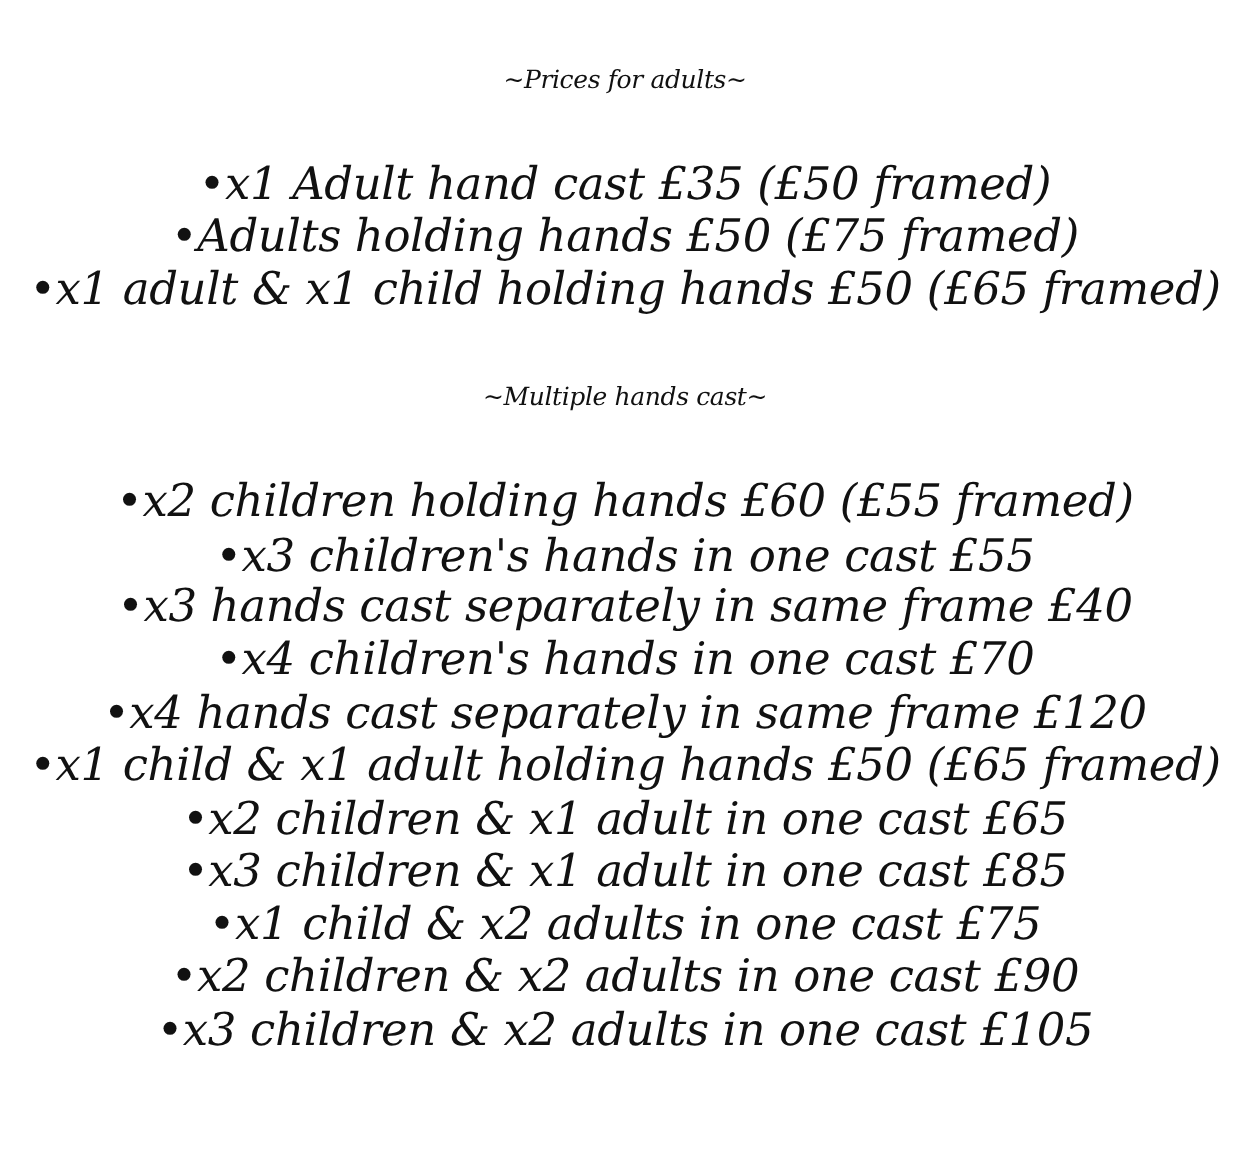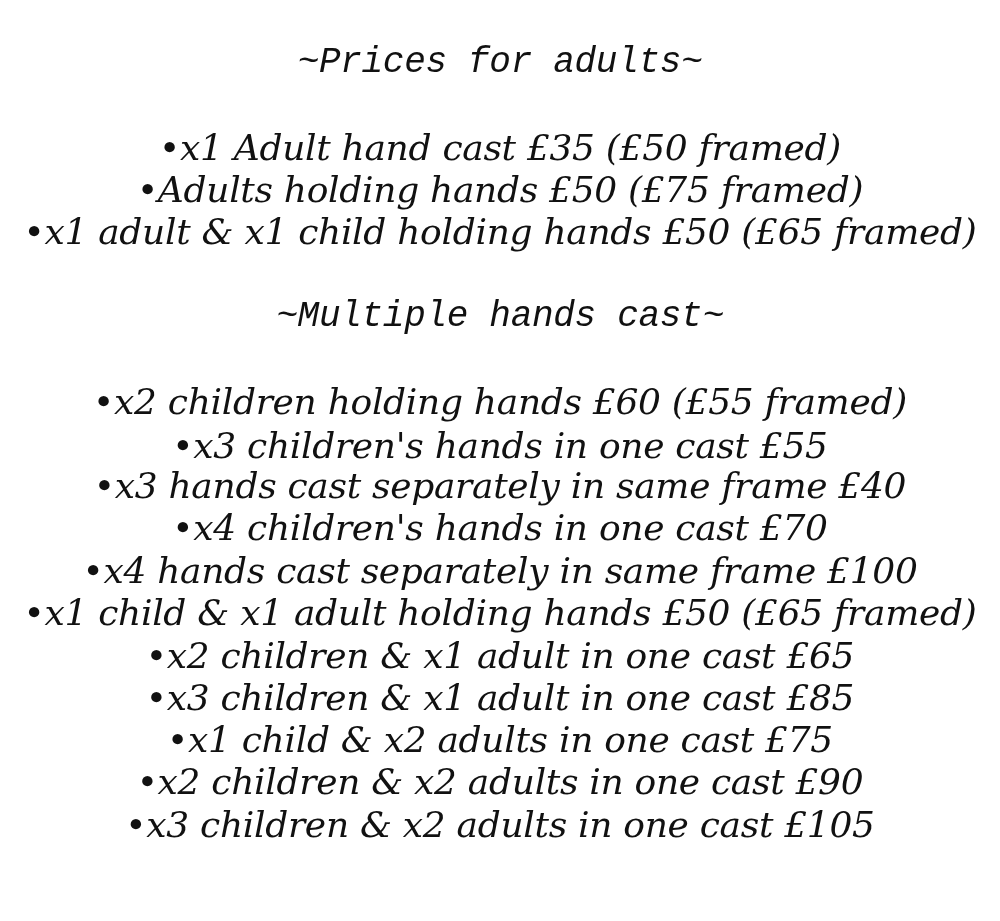--- a/index.html
+++ b/index.html
@@ -26,38 +26,38 @@
       position: absolute;
       left: 0;
       width: 1000px;
       text-align: center;
       font-style: italic;
       font-size: 36px;
       line-height: 42px;
       white-space: nowrap;
       letter-spacing: -0.3px;
     }
-    .heading { font-size: 36px; font-family: Liberation Mono, monospace; }
+    .heading { font-size: 20px; }
   </style>
 </head>
 <body>
 
 <div class="doc">
   <div class="line heading" style="top:42px">~Prices for adults~</div>
 
   <div class="line" style="top:127px">•x1 Adult hand cast £35 (£50 framed)</div>
   <div class="line" style="top:169px">•Adults holding hands £50 (£75 framed)</div>
   <div class="line" style="top:211px">•x1 adult &amp; x1 child holding hands £50 (£65 framed)</div>
 
   <div class="line heading" style="top:296px">~Multiple hands cast~</div>
 
   <div class="line" style="top:381px">•x2 children holding hands £60 (£55 framed)</div>
   <div class="line" style="top:425px">•x3 children's hands in one cast £55</div>
   <div class="line" style="top:465px">•x3 hands cast separately in same frame £40</div>
   <div class="line" style="top:507px">•x4 children's hands in one cast £70</div>
-  <div class="line" style="top:550px">•x4 hands cast separately in same frame £100</div>
+  <div class="line" style="top:550px">•x4 hands cast separately in same frame £120</div>
   <div class="line" style="top:592px">•x1 child &amp; x1 adult holding hands £50 (£65 framed)</div>
   <div class="line" style="top:635px">•x2 children &amp; x1 adult in one cast £65</div>
   <div class="line" style="top:677px">•x3 children &amp; x1 adult in one cast £85</div>
   <div class="line" style="top:719px">•x1 child &amp; x2 adults in one cast £75</div>
   <div class="line" style="top:761px">•x2 children &amp; x2 adults in one cast £90</div>
   <div class="line" style="top:804px">•x3 children &amp; x2 adults in one cast £105</div>
 </div>
 
 </body></html>

